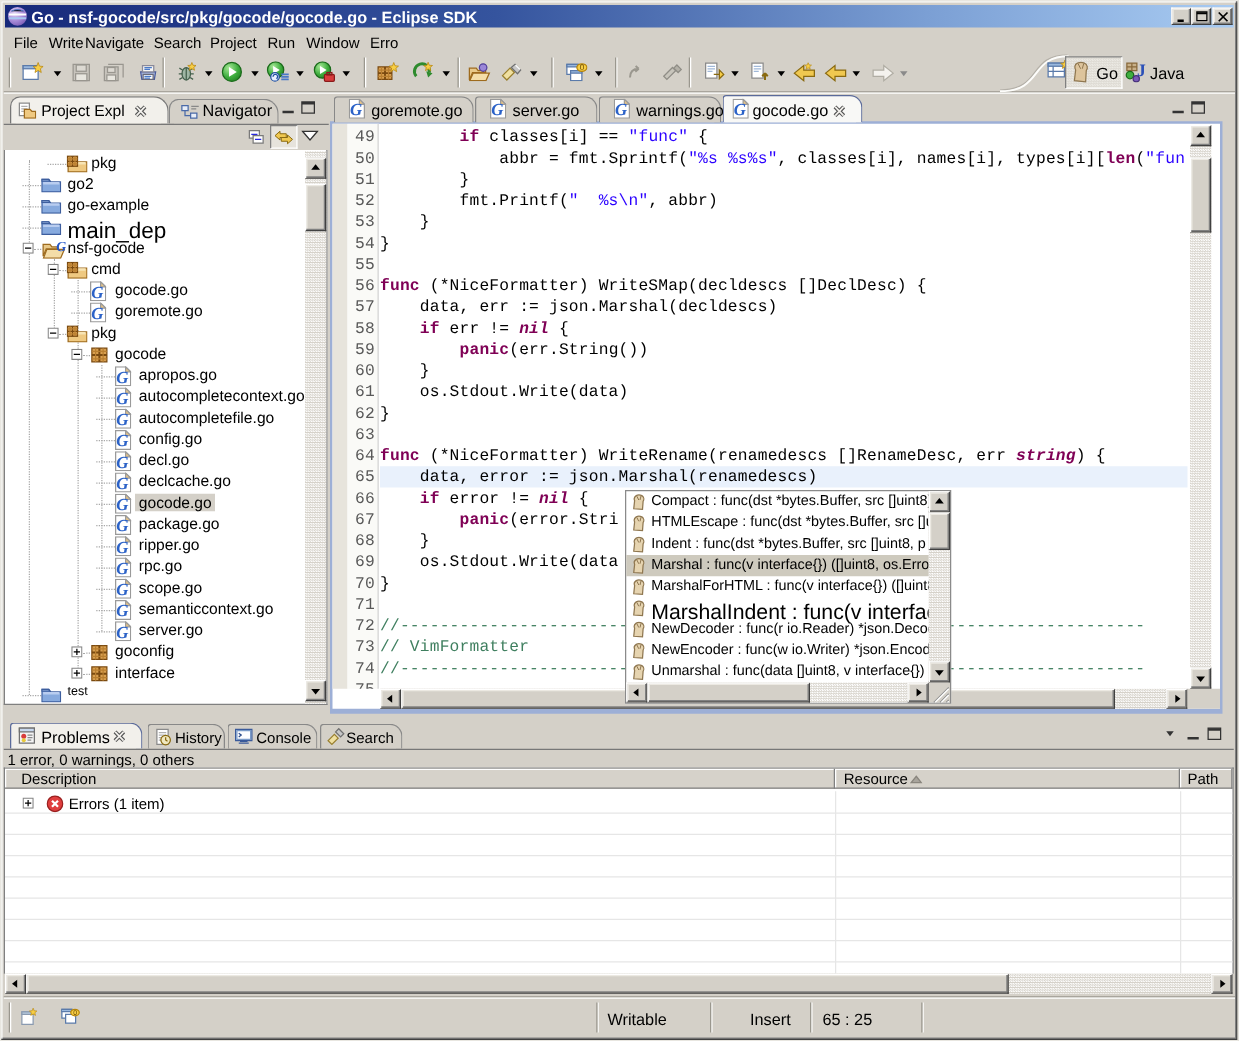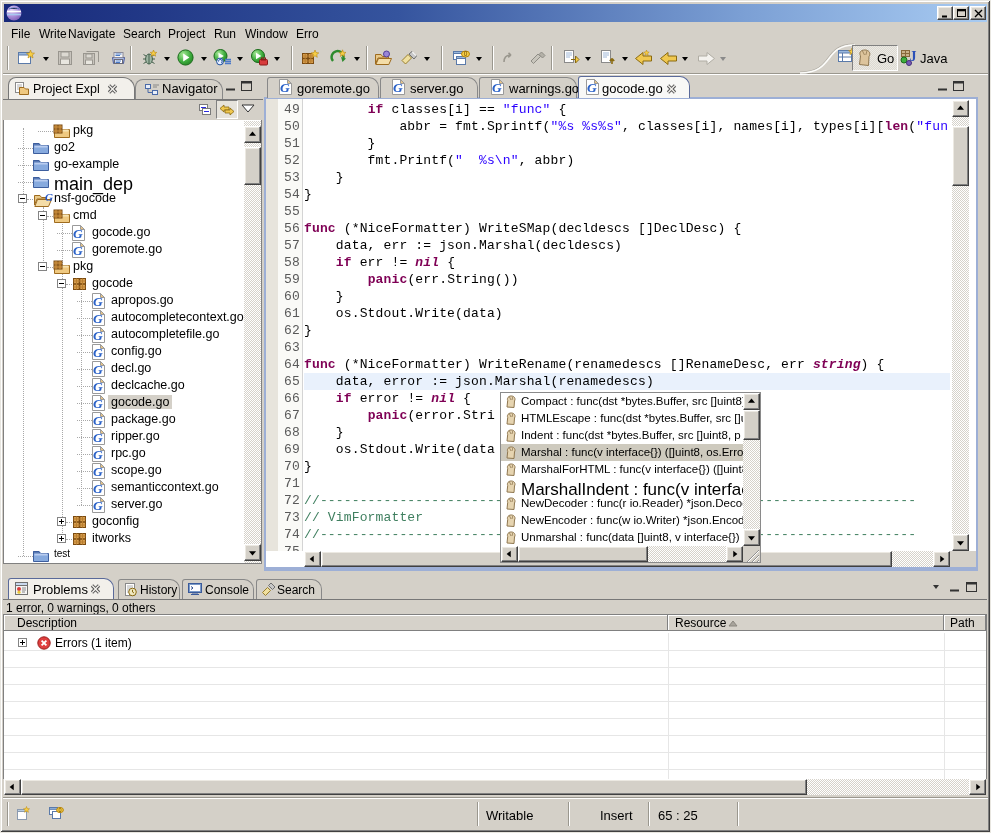--- a/index.html
+++ b/index.html
@@ -23,20 +23,21 @@
             <stop offset="0" stop-color="#e0d0f4"></stop>
             <stop offset="0.5" stop-color="#a88cd8"></stop>
             <stop offset="1" stop-color="#6a4aa8"></stop>
           </radialGradient>
         </defs>
         <circle cx="8" cy="8" r="7.5" fill="url(#ec)"></circle>
         <path d="M1 6.5 H15" stroke="#ffffff" stroke-width="1.6"></path>
         <path d="M1 9.5 H15" stroke="#a8c8f0" stroke-width="1.6"></path>
         <path d="M3 4 C6 2.5 10 2.5 13 4" stroke="#5878c8" stroke-width="1"></path>
       </svg></div>
+<div class="abs t13" style="left:25px;top:6px;color:#fff;font-weight:bold">Go - nsf-gocode/src/pkg/gocode/gocode.go - Eclipse SDK</div>
 <div class="abs btn3d" style="left:937px;top:6px;width:16px;height:14px">
       <svg width="13" height="12" style="position:absolute;left:1px;top:0px">
         <path d="M3 9.5 H8" stroke="#000" stroke-width="2"></path>
       </svg>
     </div>
 <div class="abs btn3d" style="left:953px;top:6px;width:16px;height:14px">
       <svg width="13" height="12" style="position:absolute;left:1px;top:0px">
         <rect x="2.5" y="2.5" width="8" height="7" fill="none" stroke="#000"></rect>
         <path d="M2.5 3.5 H10.5" stroke="#000" stroke-width="1.6"></path>
       </svg>
@@ -475,21 +476,21 @@
 <div style="position:absolute;left:57px;top:534px;line-height:0"><svg width="9" height="9" style="">
         <rect x="0.5" y="0.5" width="8" height="8" fill="#fff" stroke="#848484"></rect>
         <path d="M2 4.5 H7 M4.5 2 V7" stroke="#000"></path>
       </svg></div>
 <div class="abs" style="left:66px;top:539px;width:6px;height:1px;border-top:1px dotted #a8a8a8"></div>
 <div style="position:absolute;left:72px;top:532px;line-height:0"><svg width="15" height="14" style="">
         <rect x="1.5" y="1.5" width="12" height="11" fill="#d9a050" stroke="#7a4a10"></rect>
         <path d="M7.5 1.5 V12.5 M1.5 7 H13.5" stroke="#7a4a10" stroke-width="1.6"></path>
         <path d="M4.5 1.5 V12.5 M10.5 1.5 V12.5 M1.5 4 H13.5 M1.5 10 H13.5" stroke="#b97f30"></path>
       </svg></div>
-<div class="abs" style="left:89px;top:531px;padding:0 3px;font-size:12.5px;white-space:nowrap">itworks</div>
+<div class="abs" style="left:89px;top:531px;padding:0 3px;font-size:12.5px;white-space:nowrap">interface</div>
 <div class="abs" style="left:18px;top:556px;width:15px;height:1px;border-top:1px dotted #a8a8a8"></div>
 <div style="position:absolute;left:33px;top:549px;line-height:0"><svg width="16" height="13" style="">
         <path d="M0.5 2.5 H6 L7.5 4.5 H15.5 V12.5 H0.5 Z" fill="#87aade" stroke="#3d5e9e"></path>
         <path d="M1.5 5.5 H14.5" stroke="#b9cdf0" stroke-width="2"></path>
         <path d="M0.5 2.5 H6 L7 3.8 H0.5 Z" fill="#a8c2ea" stroke="#3d5e9e"></path>
       </svg></div>
 <div class="abs" style="left:51px;top:548px;padding:0 3px;font-size:10px;white-space:nowrap">test</div>
 <div class="abs" style="left:264px;top:97px;width:714px;height:474px;background:#9dafd6"></div>
 <div class="abs" style="left:267px;top:77px;width:112px;height:21px;background:#d4d0c8;border:1px solid #888;border-bottom:none;border-radius:3px 10px 0 0"></div>
 <div style="position:absolute;left:279px;top:79px;line-height:0"><svg width="13" height="16" style="">

